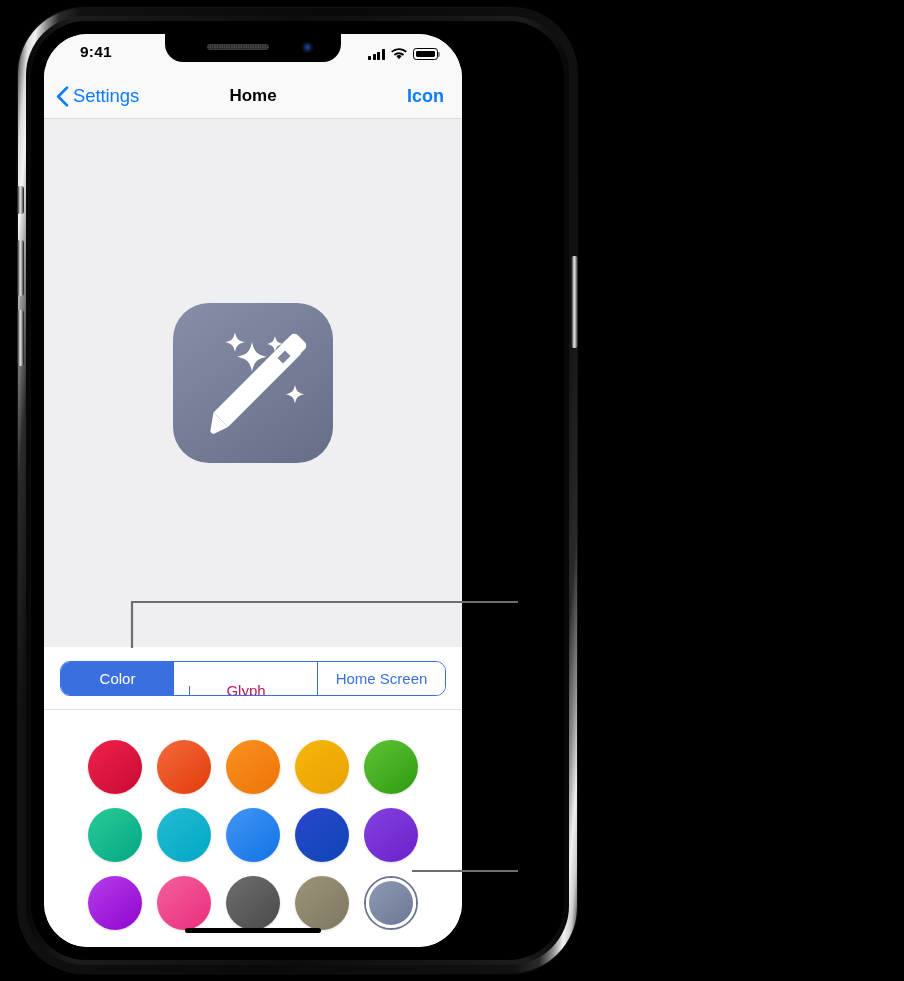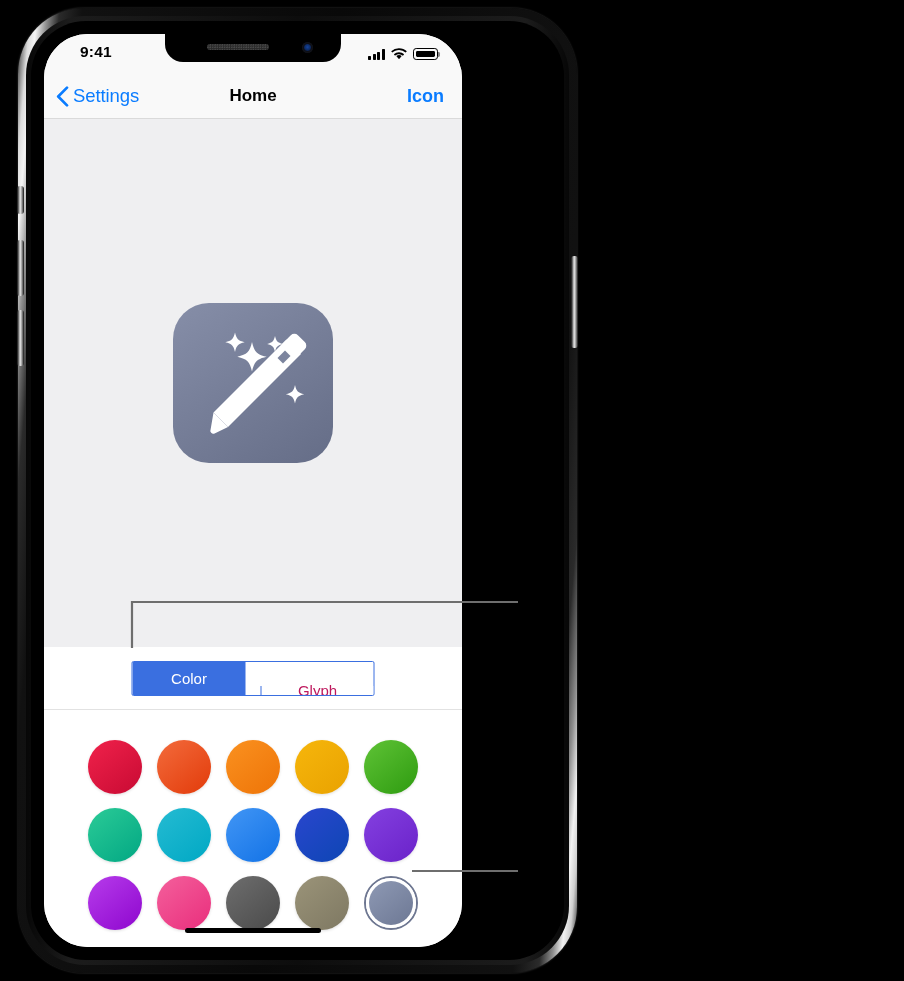--- a/index.html
+++ b/index.html
@@ -80,21 +80,21 @@
   #icon-preview-area{position:absolute;left:0;top:85px;width:100%;height:528px;background:#EFEFF1;}
   #app-icon{position:absolute;left:50%;top:50%;transform:translate(-50%,-50%);
     width:160px;height:160px;border-radius:36px;
     background:linear-gradient(145deg,#868EA8 0%,#7C849E 40%,#656D87 100%);}
   #app-icon svg{position:absolute;inset:0;width:100%;height:100%;}
 
   
   #segmented-control-row{position:absolute;left:0;top:613px;width:100%;height:62px;background:#fff;
     border-bottom:1px solid #E2E2E2;}
   #segmented-control{position:absolute;left:50%;transform:translateX(-50%);top:14px;
-    display:flex;height:33px;border:1px solid #3A6FE0;border-radius:2px;overflow:hidden;gap:15px;}
+    display:flex;height:33px;border:1px solid #3A6FE0;border-radius:10px;overflow:hidden;gap:15px;}
   .seg{display:flex;align-items:center;justify-content:center;font-size:15px;color:#3A6FE0;
     background:#fff;cursor:pointer;border-left:1px solid #3A6FE0;box-sizing:border-box;}
   .seg:first-child{border-left:none;}
   .seg.selected{background:#3A6FE0;color:#fff;}
   #seg-color{width:113px;}
   #seg-glyph{width:113px;}
   #seg-home-screen{width:128px;}
 
   
   #color-grid{position:absolute;left:0;top:676px;width:100%;bottom:0;background:#fff;}
@@ -181,20 +181,21 @@
             <path d="M112 47.5 117.5 53 110 60.5 104.5 55Z" fill="#7C849E"></path>
           </g>
         </svg>
       </div>
     </div>
 
     <div id="segmented-control-row">
       <div id="segmented-control" style="border-color: rgb(58, 111, 224);">
         <div class="seg selected" id="seg-color" style="color: rgb(255, 255, 255); background: rgb(58, 111, 224); border-left-color: rgb(58, 111, 224);">Color</div>
         <div class="seg" id="seg-glyph" style="color: #be185d; border-left-color: rgb(58, 111, 224); margin-top: 24px;">Glyph</div>
+        <div class="seg" id="seg-home-screen" style="color: rgb(58, 111, 224); border-left-color: rgb(58, 111, 224);">Home Screen</div>
       </div>
     </div>
 
     <div id="color-grid">
       <div class="swatch-row" id="swatch-row-0">
           <div class="swatch" style="background: linear-gradient(140deg, rgb(240, 34, 75) 0%, rgb(200, 10, 51) 100%);"></div>
           <div class="swatch" style="background: linear-gradient(140deg, rgb(243, 107, 60) 0%, rgb(226, 59, 10) 100%);"></div>
           <div class="swatch" style="background: linear-gradient(140deg, rgb(250, 145, 32) 0%, rgb(238, 116, 7) 100%);"></div>
           <div class="swatch" style="background: linear-gradient(140deg, rgb(246, 182, 12) 0%, rgb(233, 162, 0) 100%);"></div>
           <div class="swatch" style="background: linear-gradient(140deg, rgb(95, 195, 54) 0%, rgb(46, 155, 16) 100%);"></div>

